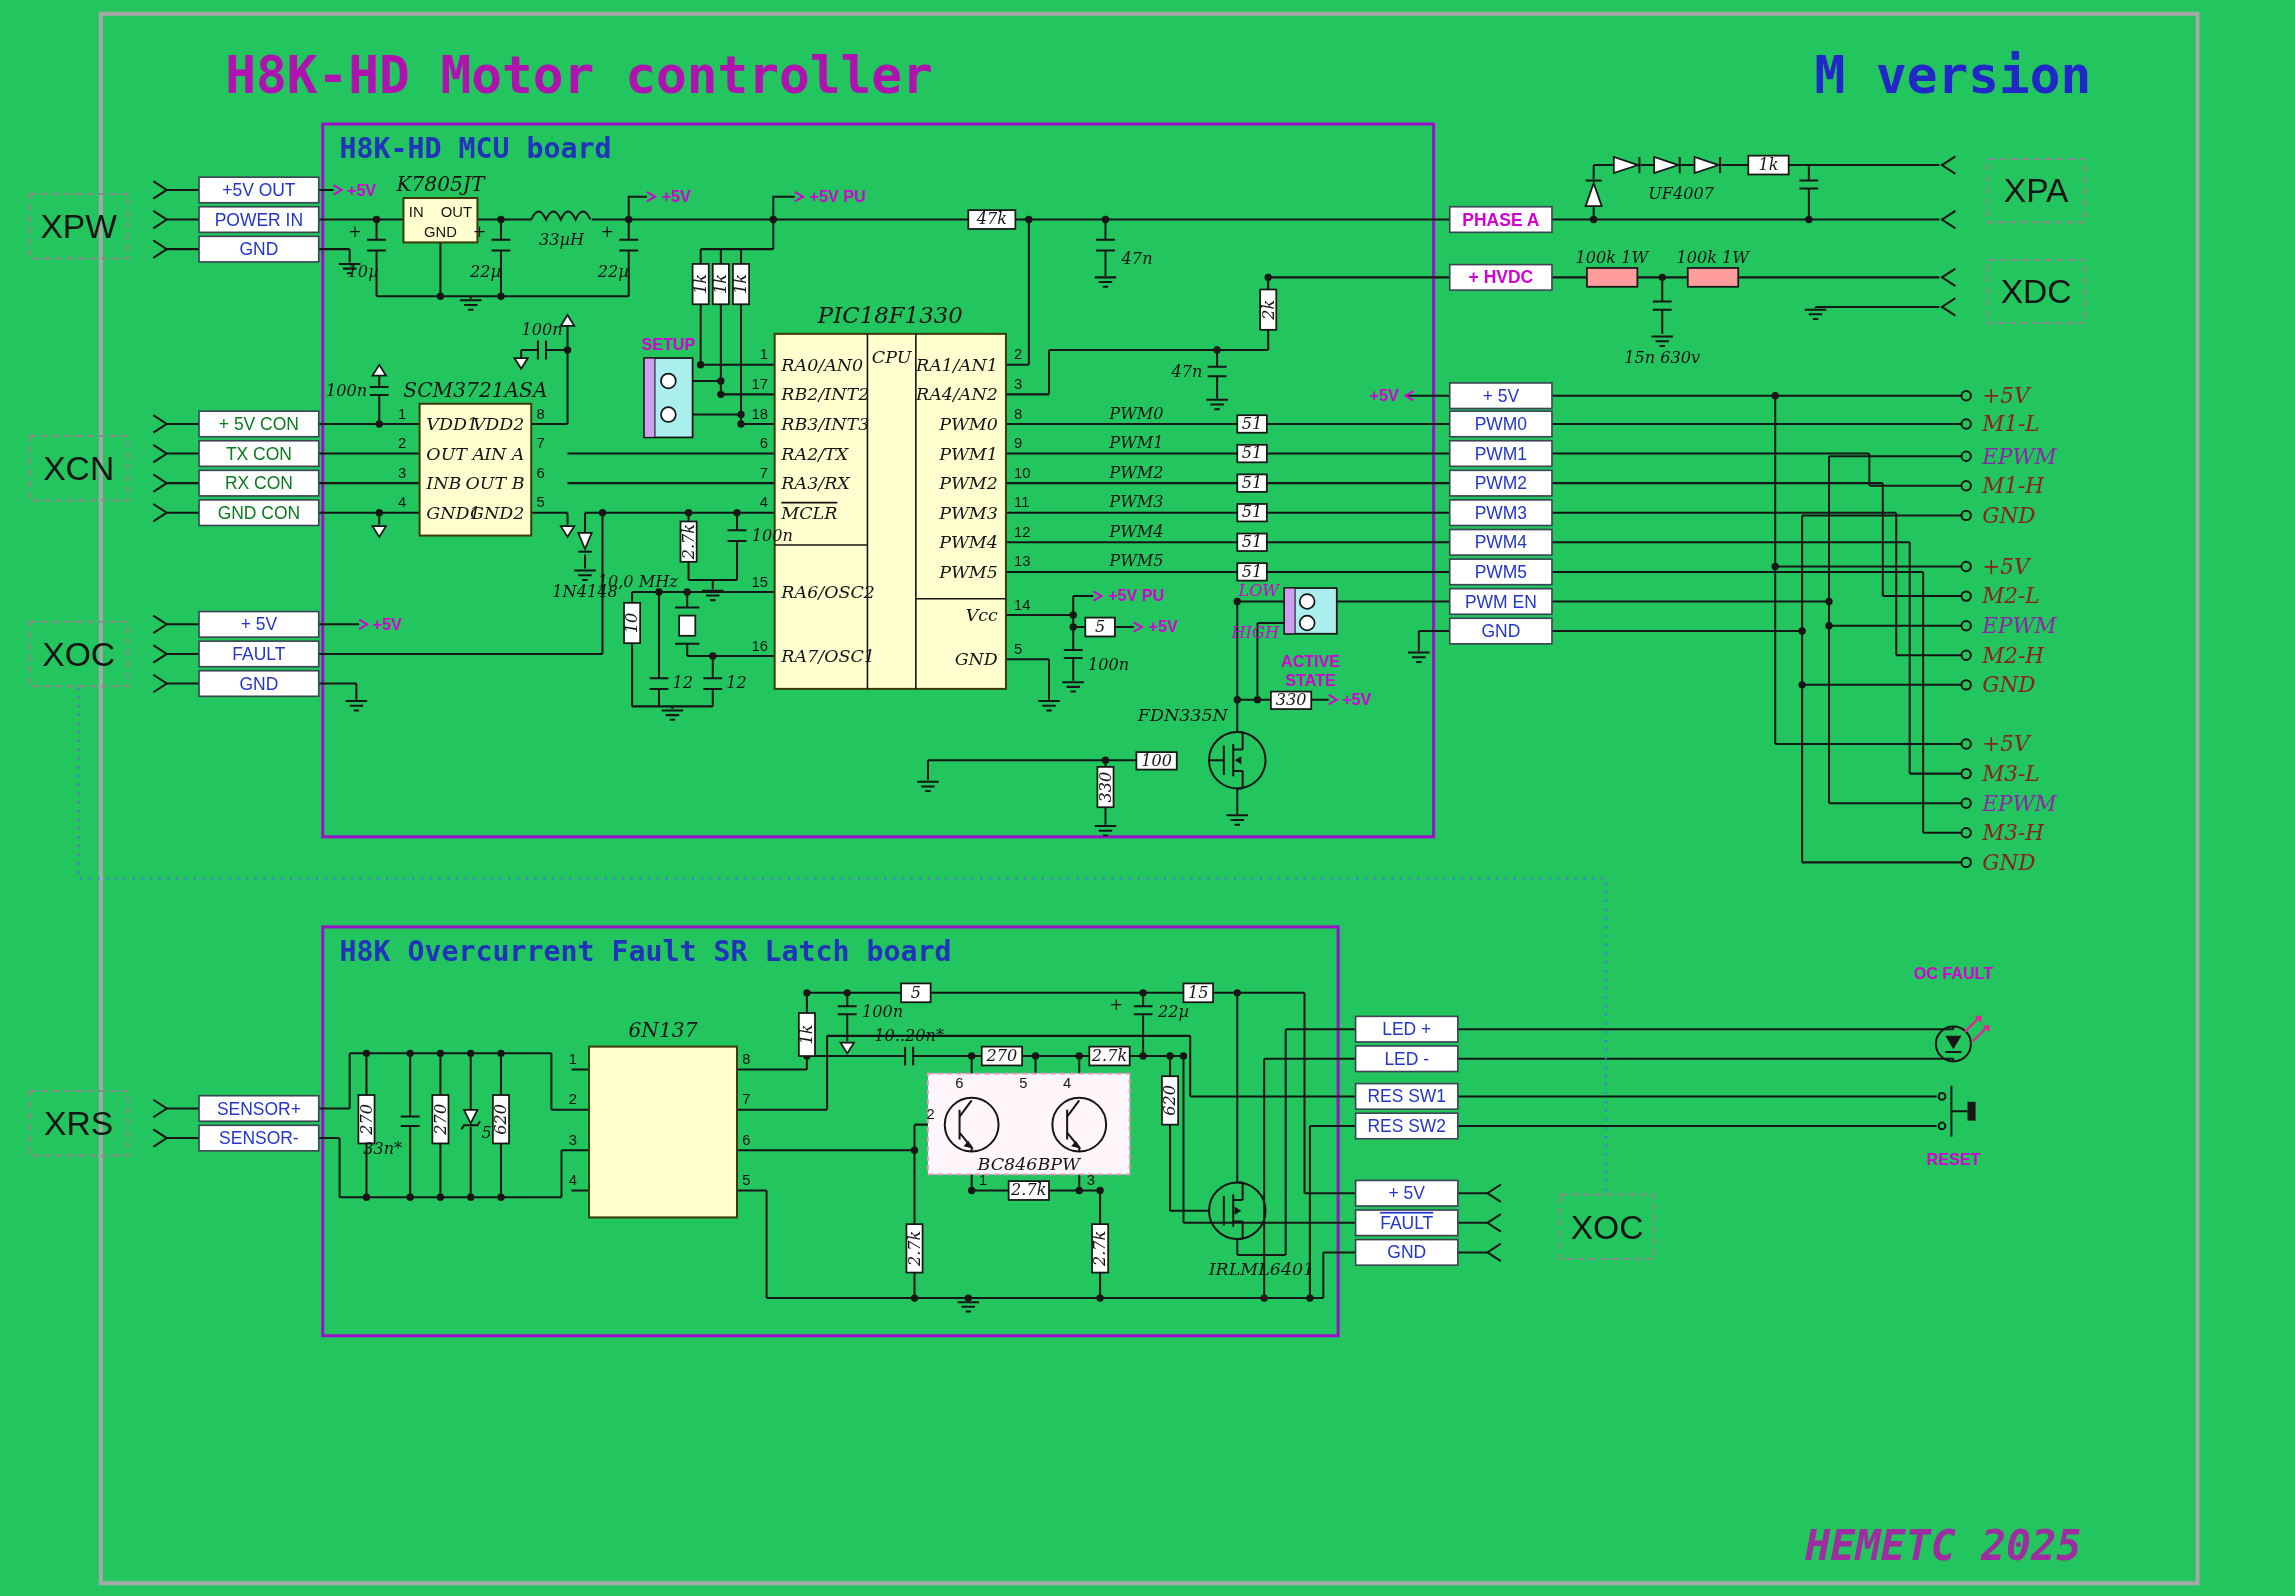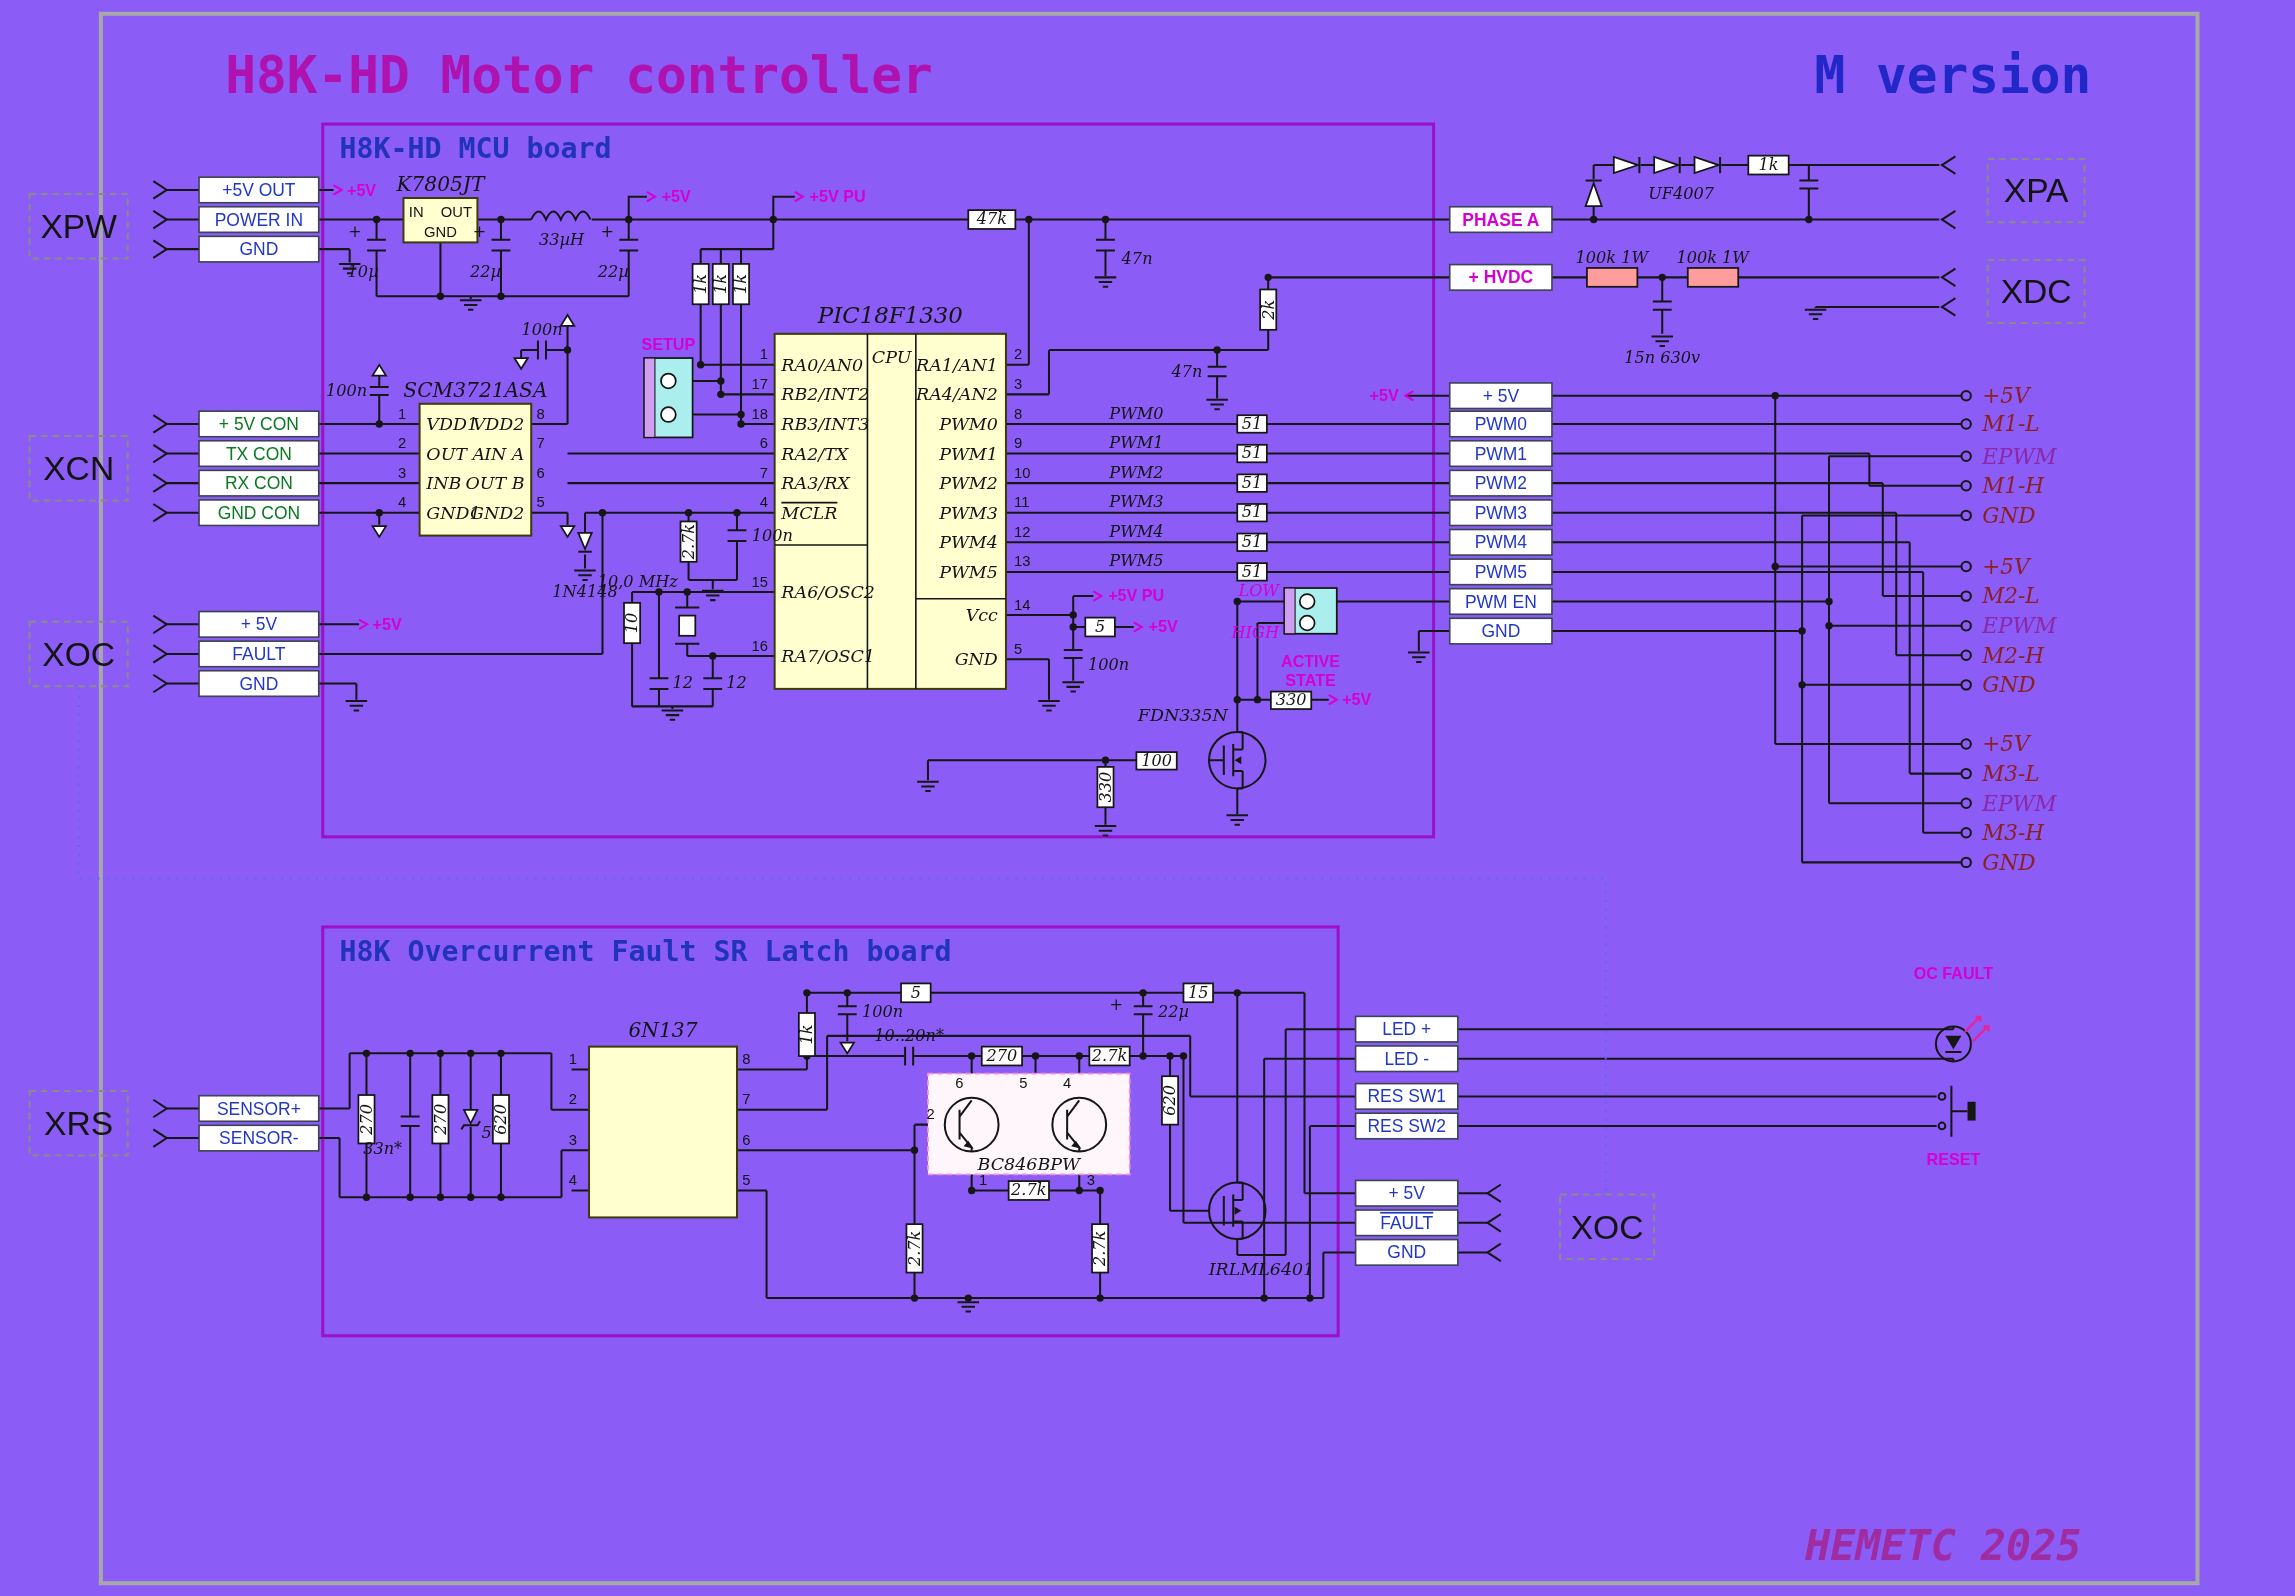--- a/index.html
+++ b/index.html
@@ -1,16 +1,16 @@
 <!DOCTYPE html>
 <html style="font-size:10.8px"><head>
 <meta charset="utf-8">
 <style>
   html,body{margin:0;padding:0;background:#fff;}
-  #canvas{position:relative;width:2295px;height:1597px;background:#8b5cf6;font-family:"DejaVu Sans",sans-serif;}
+  #canvas{position:relative;width:2295px;height:1597px;background:#22c55e;font-family:"DejaVu Sans",sans-serif;}
   svg{position:absolute;left:0;top:0;}
   text{font-family:"DejaVu Serif",serif;fill:#141414;}
   .w{fill:none;stroke:#161616;stroke-width:3;}
   .w2{fill:none;stroke:#161616;stroke-width:2.4;}
   .wd{fill:none;stroke:#5c66ff;stroke-width:3;stroke-dasharray:3 10;}
   .frame{fill:none;stroke:#a8a8a8;stroke-width:6;}
   .brd{fill:none;stroke:#9b10c8;stroke-width:4.5;}
   .chip{fill:#ffffd0;stroke:#3c3c08;stroke-width:3;}
   .rbox{fill:#ffffff;stroke:#161616;stroke-width:2.6;}
   .rpink{fill:#ff9d9d;stroke:#161616;stroke-width:2.6;}

